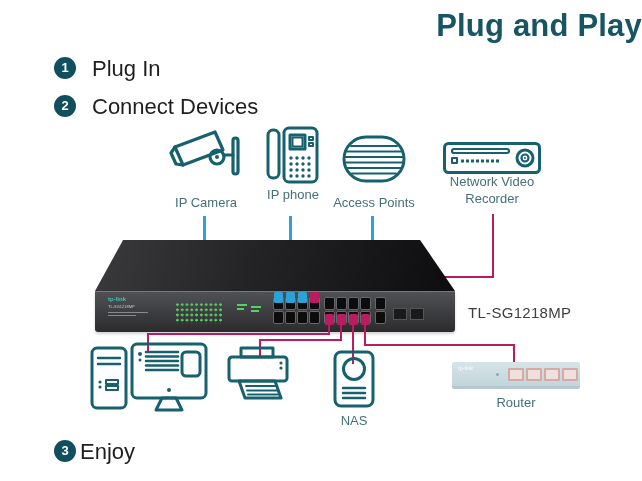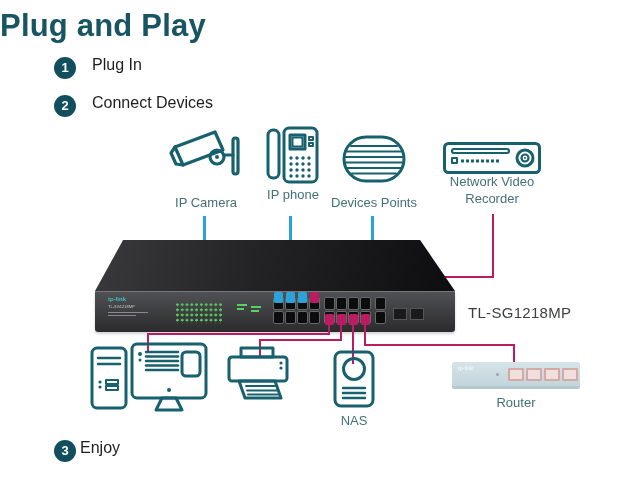--- a/index.html
+++ b/index.html
@@ -1,24 +1,24 @@
 <!DOCTYPE html>
 <html><head>
 <meta charset="utf-8">
 <style>
   html,body{margin:0;padding:0;background:#fff;}
   #canvas{position:relative;width:642px;height:481px;background:#ffffff;overflow:hidden;
           font-family:"Liberation Sans",sans-serif;}
   .abs{position:absolute;}
   
-  .title{left:0;right:0;top:8px;text-align:left;font-size:31px;font-weight:bold;color:#175563;letter-spacing:0.2px;}
+  .title{left:0;right:0;top:8px;text-align:right;font-size:31px;font-weight:bold;color:#175563;letter-spacing:0.2px;}
   
   .step-circle{width:22px;height:22px;border-radius:50%;background:#124f5e;color:#fff;
                font-size:13px;font-weight:bold;text-align:center;line-height:22px;}
-  .step-label{font-size:16px;color:#1e1e1e;}
+  .step-label{font-size:22px;color:#1e1e1e;}
   
   .lbl{font-size:13px;color:#45707a;text-align:center;line-height:17px;}
   
   .seg{position:absolute;}
   .blue{background:#2ba3d8;}
   .mag{background:#bb1b60;}
   .plug{position:absolute;width:9px;height:11px;border-radius:1.5px;z-index:6;}
   .plug.b{background:#2ba3d8;}
   .plug.m{background:#bb1b60;}
   
@@ -137,21 +137,21 @@
           <rect x="53" y="17.5" width="3" height="3"></rect>
       </g>
       <circle cx="82" cy="16" r="8"></circle>
       <circle cx="82" cy="16" r="3.5" stroke-width="2.2"></circle>
       <circle cx="82" cy="16" r="1" fill="#17606e" stroke="none"></circle>
     </svg>
   </div>
 
   <div class="abs lbl" style="left:156px;top:194px;width:100px;">IP Camera</div>
   <div class="abs lbl" style="left:243px;top:186px;width:100px;">IP phone</div>
-  <div class="abs lbl" style="left:324px;top:194px;width:100px;">Devices Points</div>
+  <div class="abs lbl" style="left:324px;top:194px;width:100px;">Access Points</div>
   <div class="abs lbl" style="left:440px;top:173px;width:104px;">Network Video Recorder</div>
 
   <div>
     <div class="seg blue" style="left:203px;top:216px;width:3px;height:54px;"></div>
     <div class="seg blue" style="left:203px;top:267px;width:77px;height:3px;"></div>
     <div class="seg blue" style="left:277px;top:267px;width:3px;height:27px;"></div>
   </div>
   <div>
     <div class="seg blue" style="left:289px;top:216px;width:3px;height:78px;"></div>
   </div>

